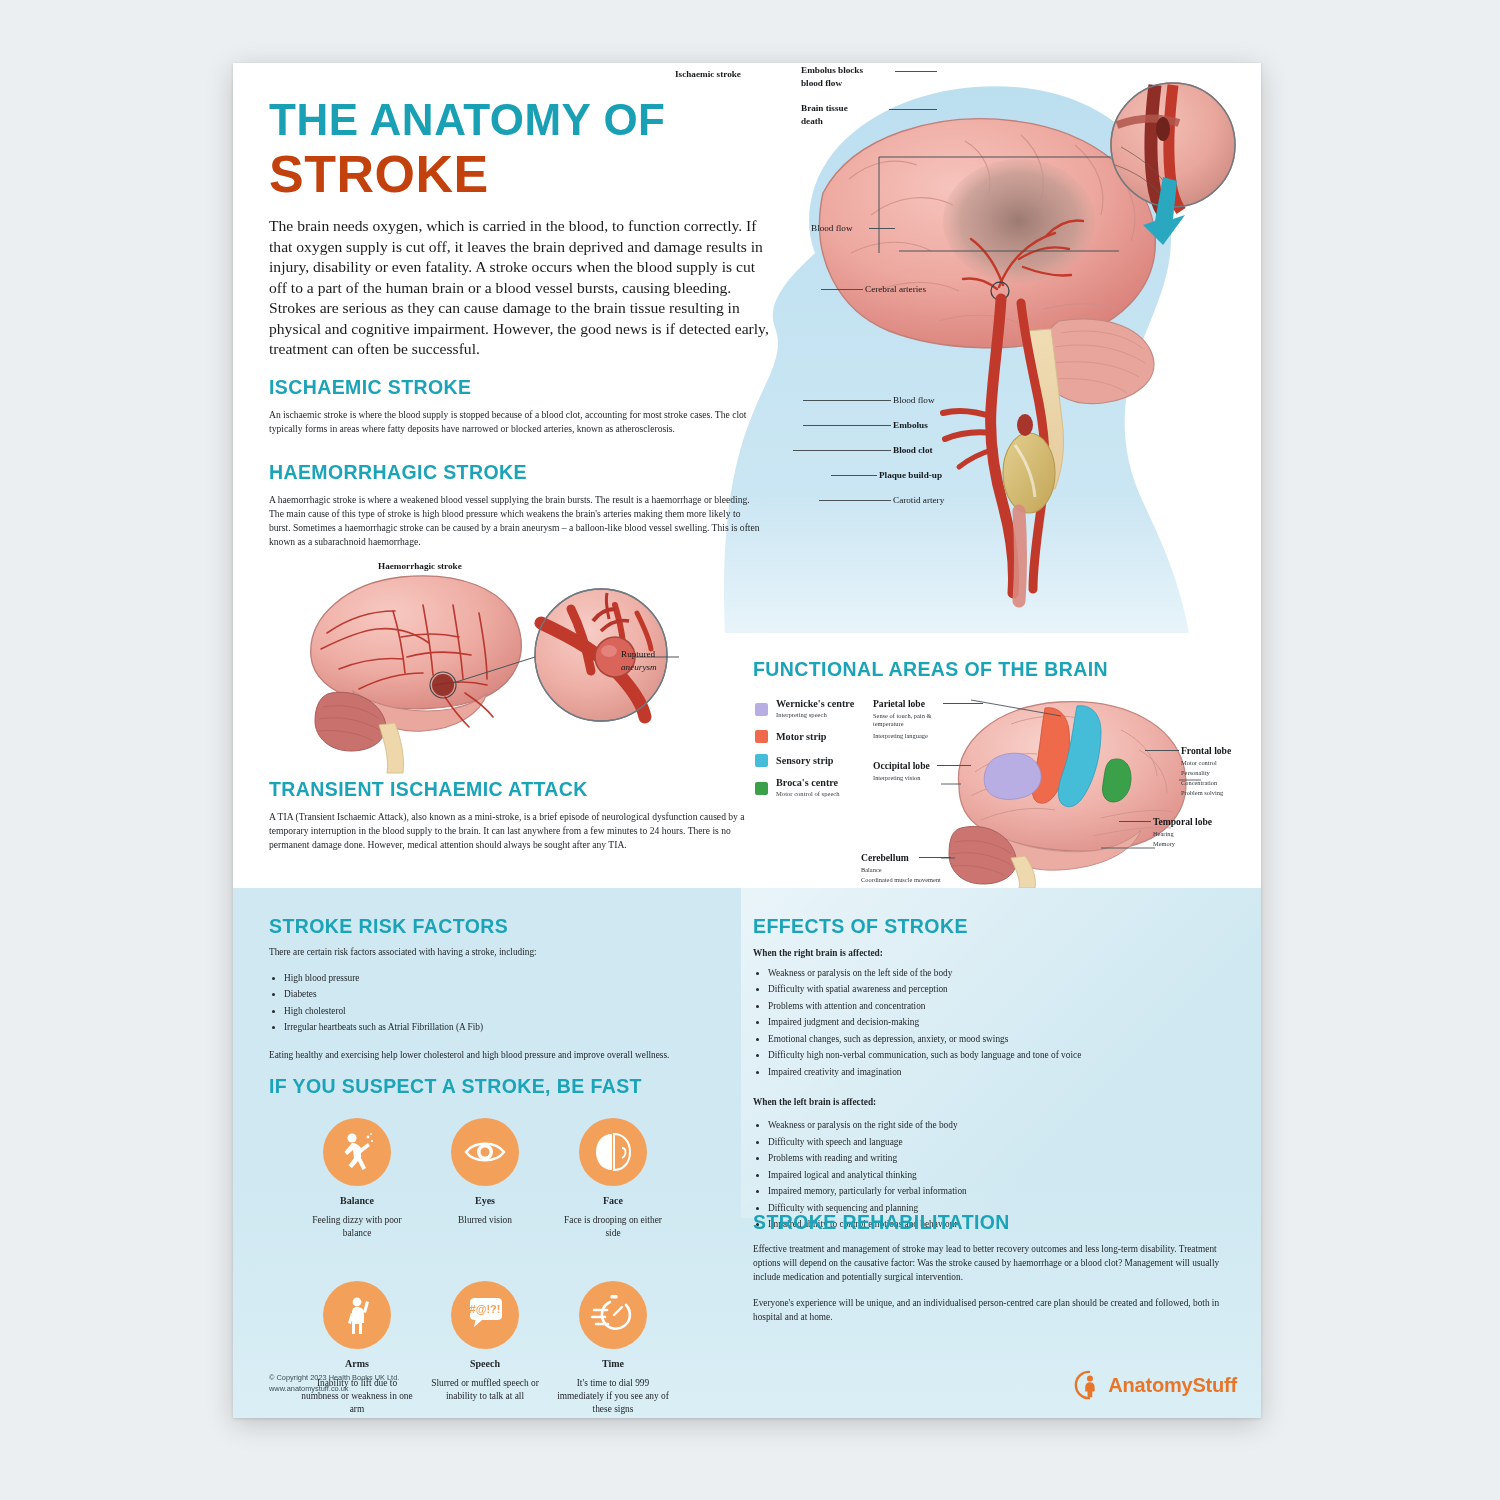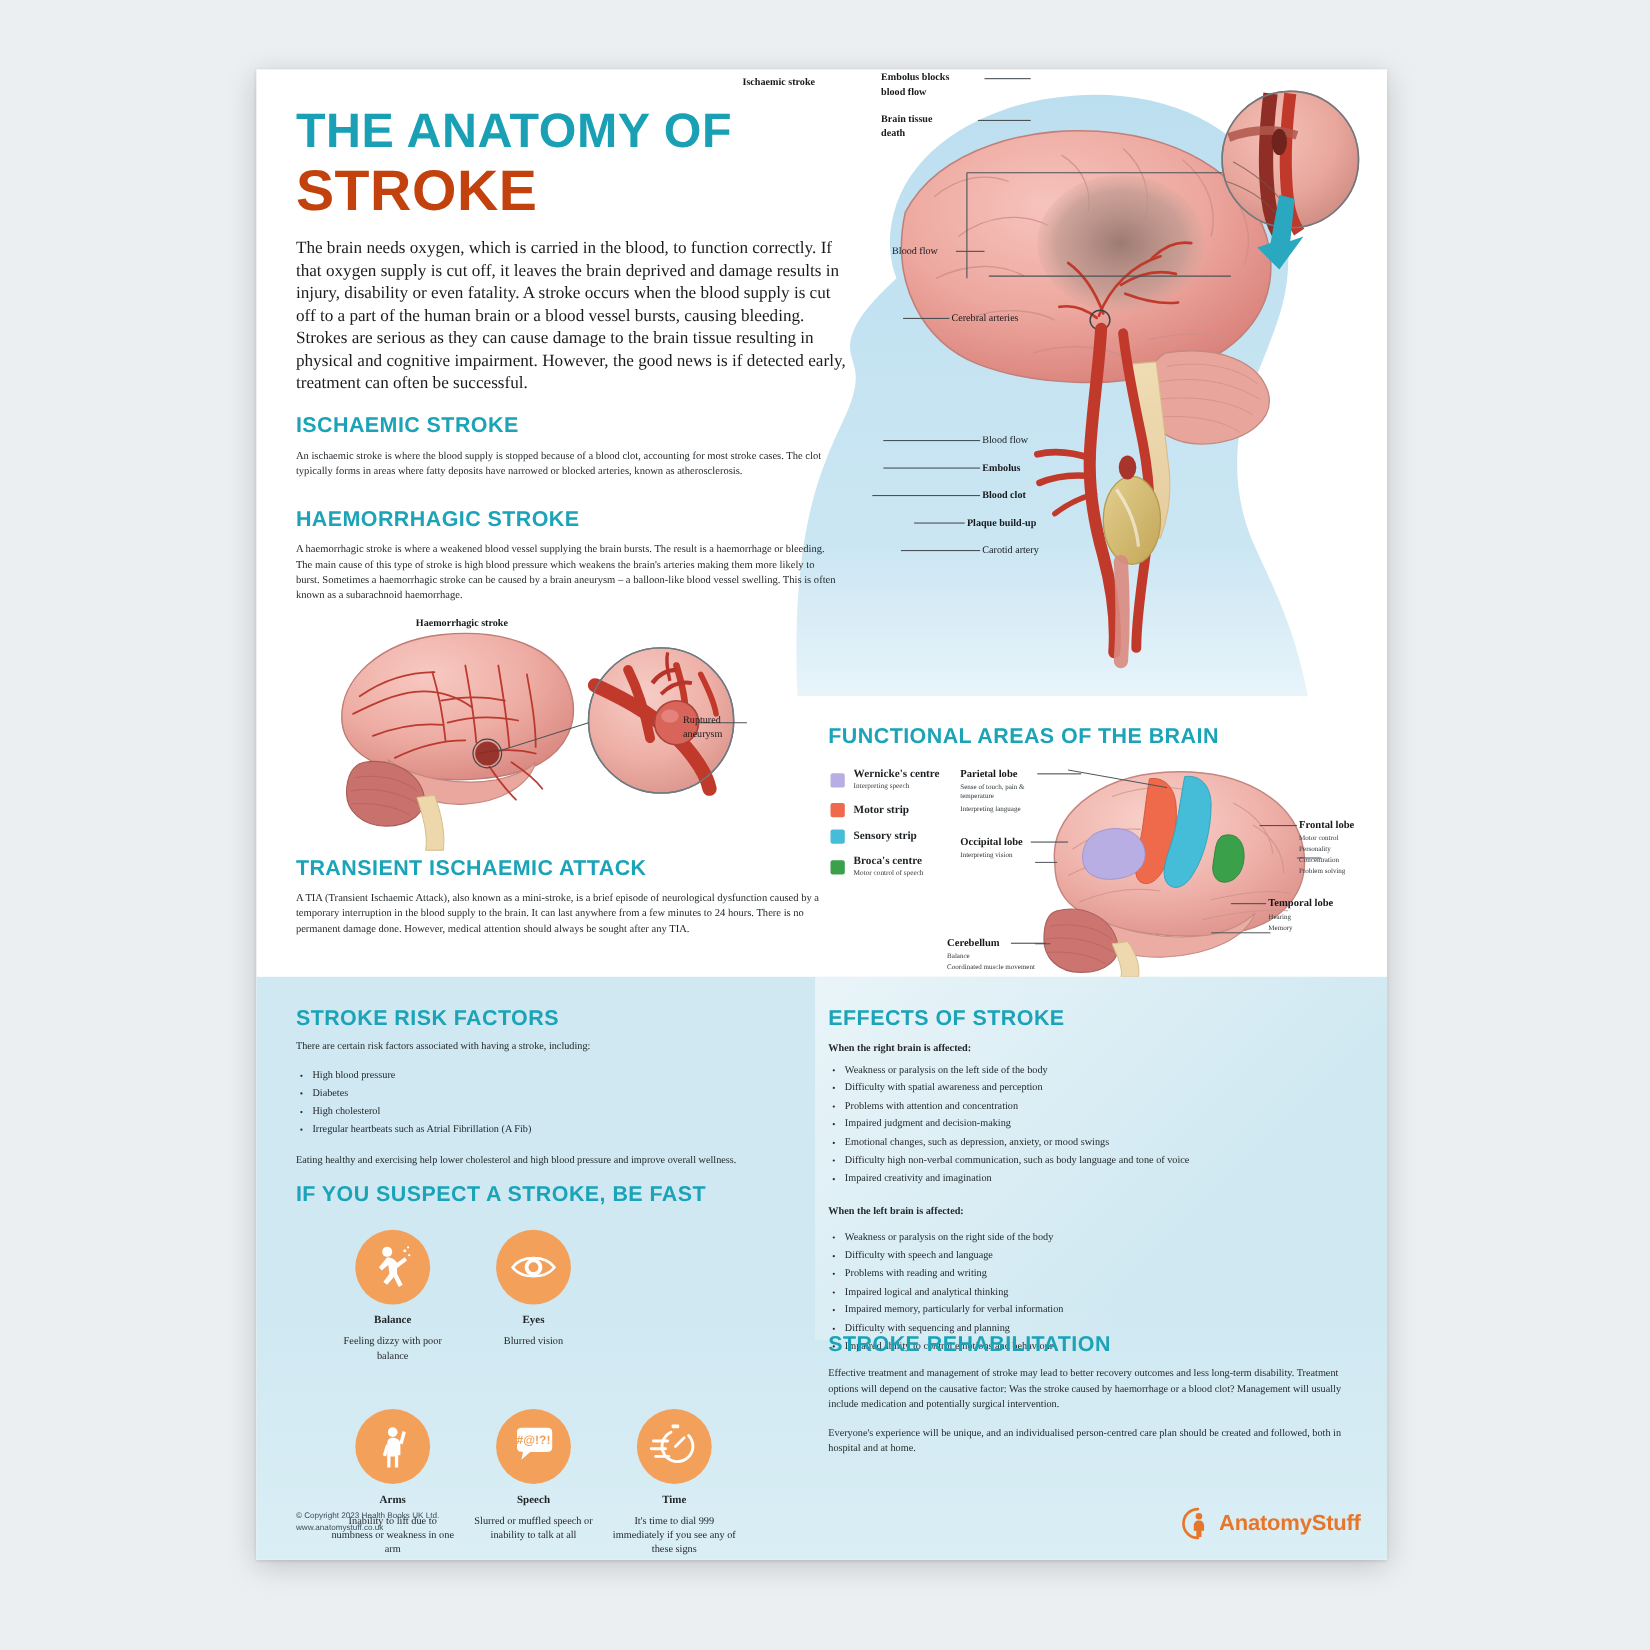--- a/index.html
+++ b/index.html
@@ -335,21 +335,21 @@
           <path d="M316 58 C314 48 312 40 314 32" fill="none" stroke="#b8332a" stroke-width="3"></path>
           <circle cx="322" cy="96" r="20" fill="#d9645a" stroke="#a9453c" stroke-width="1.5"></circle>
           <ellipse cx="316" cy="90" rx="8" ry="6" fill="#e79089" opacity="0.7"></ellipse>
         </g>
         <circle cx="308" cy="94" r="66" fill="none" stroke="#6f7a80" stroke-width="1.3"></circle>
 
         <path d="M160 122 L242 96" fill="none" stroke="#4b5257" stroke-width="1"></path>
         <path d="M342 96 L386 96" fill="none" stroke="#4b5257" stroke-width="1"></path>
       </svg>
       <div class="cl reg" style="left:328px;top:88px;">Ruptured</div>
-      <div class="cl reg" style="left:328px;top:101px;">aneurysm</div>
+      <div class="cl reg" style="left:328px;top:101px;font-style:italic;">aneurysm</div>
     </div>
 
     <div style="position:absolute;left:36px;top:715px;width:492px;">
       <div class="sec-h">TRANSIENT ISCHAEMIC ATTACK</div>
       <div class="body-s" style="margin-top:9px;">A TIA (Transient Ischaemic Attack), also known as a mini-stroke, is a brief episode of neurological dysfunction caused by a temporary interruption in the blood supply to the brain. It can last anywhere from a few minutes to 24 hours. There is no permanent damage done. However, medical attention should always be sought after any TIA.</div>
     </div>
 
     <div style="position:absolute;left:520px;top:595px;width:500px;height:230px;">
       <div class="sec-h">FUNCTIONAL AREAS OF THE BRAIN</div>
 
@@ -504,20 +504,31 @@
             <svg width="46" height="46" viewBox="0 0 46 46">
               <path d="M4 23 C12 12 34 12 42 23 C34 34 12 34 4 23 Z" fill="none" stroke="#fff" stroke-width="2.4"></path>
               <circle cx="23" cy="23" r="8" fill="#fff"></circle>
               <circle cx="23" cy="23" r="4.5" fill="#f3a05a"></circle>
             </svg>
           </div>
           <div class="fast-name">Eyes</div>
           <div class="fast-desc">Blurred vision</div>
         </div>
 
+        <div class="fast-cell">
+          <div class="fast-circle">
+            <svg width="44" height="44" viewBox="0 0 44 44">
+              <path d="M21 4 C11 4 5 12 5 22 C5 32 11 40 21 40 Z" fill="#fff"></path>
+              <path d="M23 4 C33 4 39 12 39 22 C39 32 33 40 23 40 Z" fill="none" stroke="#fff" stroke-width="2"></path>
+              <path d="M31 18 C33.5 18 34.5 20 34.5 22 C34.5 25 33 27 31 28" fill="none" stroke="#fff" stroke-width="1.8"></path>
+            </svg>
+          </div>
+          <div class="fast-name">Face</div>
+          <div class="fast-desc">Face is drooping on either side</div>
+        </div>
       </div>
 
       <div class="fast-grid" style="margin-top:42px;margin-left:24px;">
 
         <div class="fast-cell">
           <div class="fast-circle">
             <svg width="44" height="44" viewBox="0 0 44 44">
               <circle cx="22" cy="9" r="4.4" fill="#fff"></circle>
               <path d="M22 14 C26 14 29 16 29 20 L29 30 L27 30 L27 41 L24 41 L24 31 L20 31 L20 41 L17 41 L17 20 C17 16 18.5 14 22 14 Z" fill="#fff"></path>
               <path d="M28 19 L31 8 L34 9 L31 20 Z" fill="#fff"></path>

